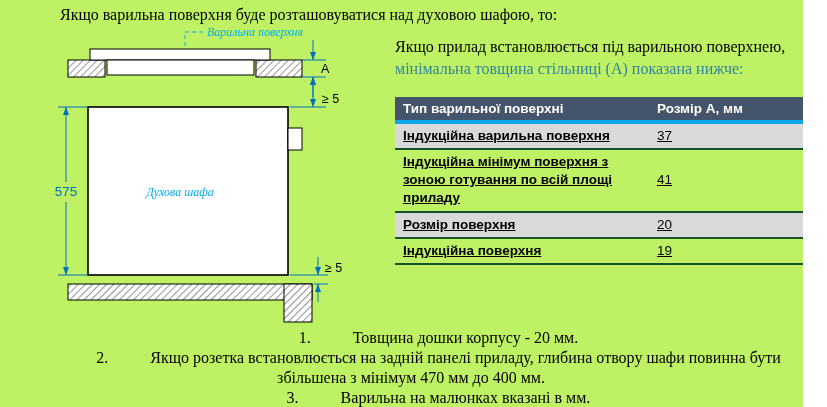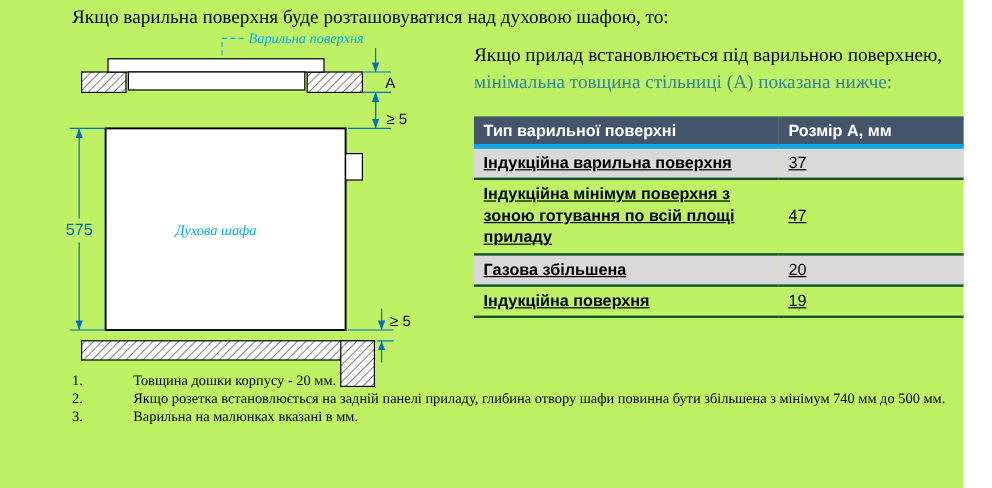--- a/index.html
+++ b/index.html
@@ -28,21 +28,21 @@
     padding:4px 8px; text-align:left; border-bottom:4px solid #0ea5e9;
   }
   table.hob th.size { text-align:left; width:150px; }
   table.hob td {
     padding:3px 8px; font-weight:bold; line-height:1.35;
     border-bottom:2px solid #14532d; vertical-align:middle;text-decoration:underline;
   }
   table.hob td.size { text-align:left; font-weight:normal; }
   table.hob tr.alt td { background:#D9D9D9; }
 
-  .notes { position:absolute; left:5px; top:310px; width:812px; font-size:12px; }
+  .notes { position:absolute; left:5px; top:328px; width:812px; font-size:16px;text-align:center; }
   .note { margin:0; line-height:1.25; text-indent:55px; }
   .tab { display:inline-block; width:42px; }
 </style>
 </head>
 <body>
 
 <div class="page">
 
   <p class="intro">Якщо варильна поверхня буде розташовуватися над духовою шафою, то:</p>
 
@@ -111,33 +111,33 @@
           <th class="size">Розмір А, мм</th>
         </tr>
       </thead>
       <tbody>
         <tr class="alt">
           <td>Індукційна варильна поверхня</td>
           <td class="size">37</td>
         </tr>
         <tr>
           <td>Індукційна мінімум поверхня з зоною готування по всій площі приладу</td>
-          <td class="size">47</td>
+          <td class="size">41</td>
         </tr>
         <tr class="alt">
-          <td>Газова збільшена</td>
+          <td>Розмір поверхня</td>
           <td class="size">20</td>
         </tr>
         <tr>
           <td>Індукційна поверхня</td>
           <td class="size">19</td>
         </tr>
       </tbody>
     </table>
   </div>
 
   <div class="notes">
     <p class="note"><span>1.</span><span class="tab"></span><span>Товщина дошки корпусу - 20 мм.</span></p>
-    <p class="note"><span>2.</span><span class="tab"></span><span>Якщо розетка встановлюється на задній панелі приладу, глибина отвору шафи повинна бути збільшена з мінімум 740 мм до 500 мм.</span></p>
+    <p class="note"><span>2.</span><span class="tab"></span><span>Якщо розетка встановлюється на задній панелі приладу, глибина отвору шафи повинна бути збільшена з мінімум 470 мм до 400 мм.</span></p>
     <p class="note"><span>3.</span><span class="tab"></span><span>Варильна на малюнках вказані в мм.</span></p>
   </div>
 
 </div>
 
 </body></html>

